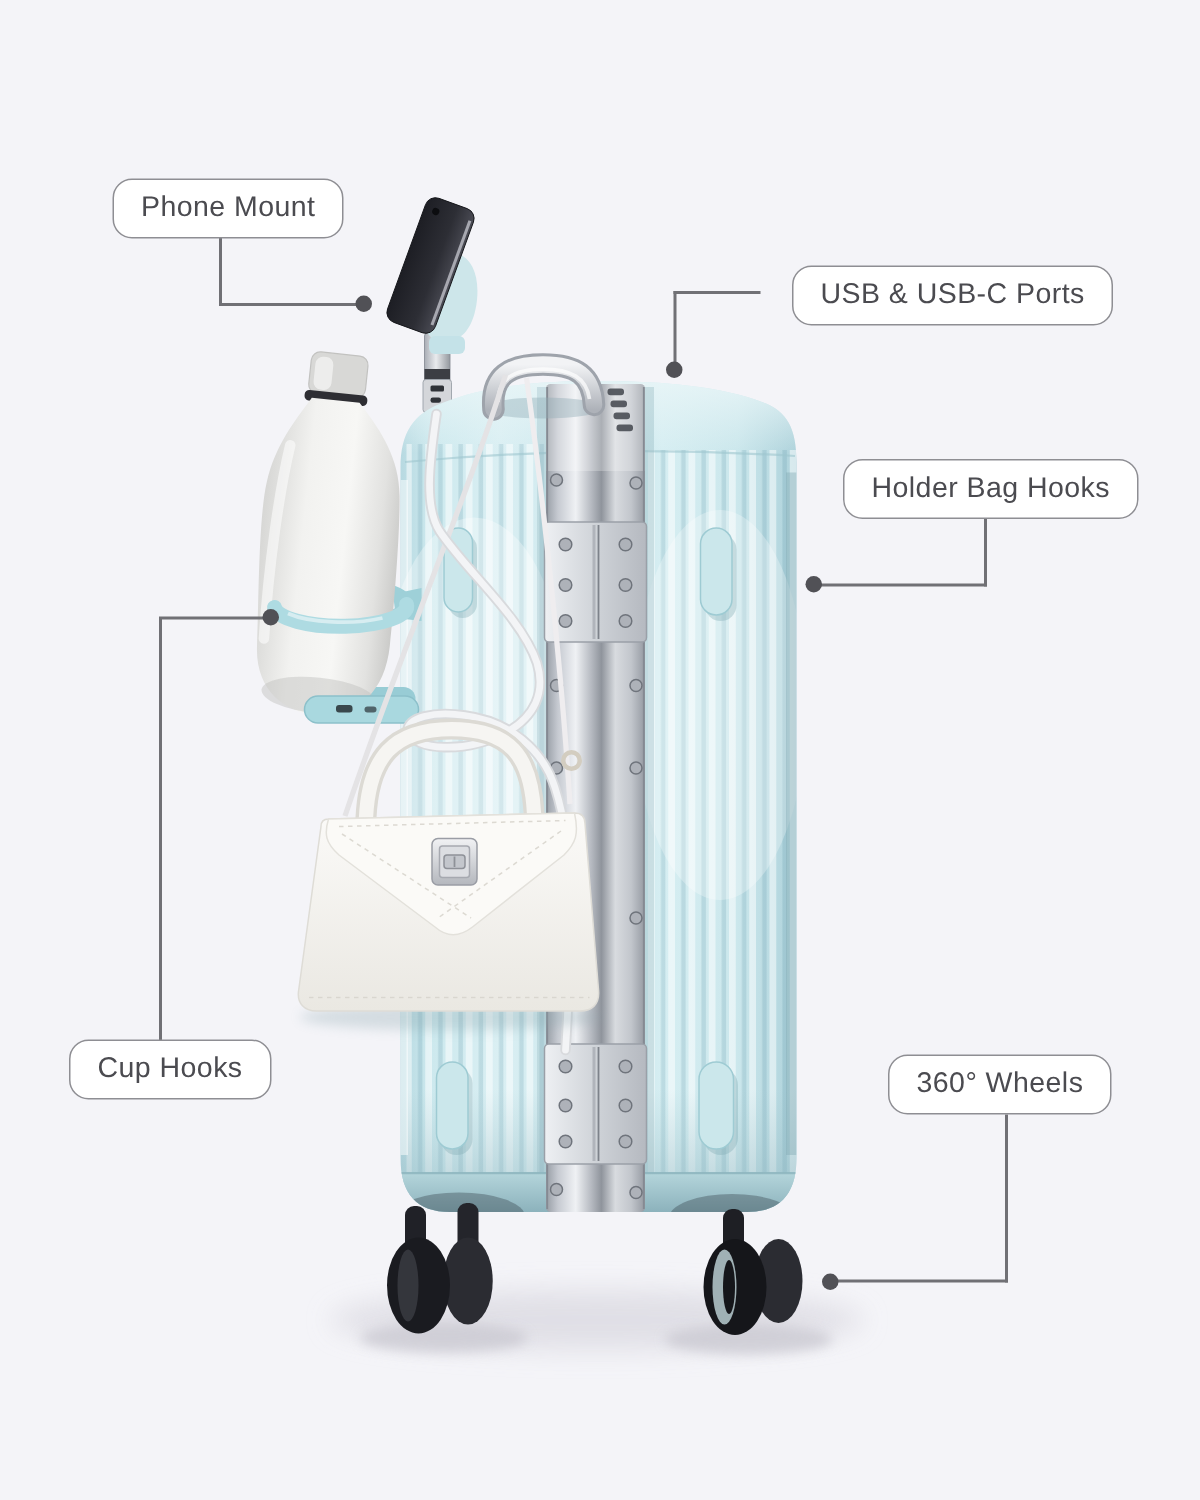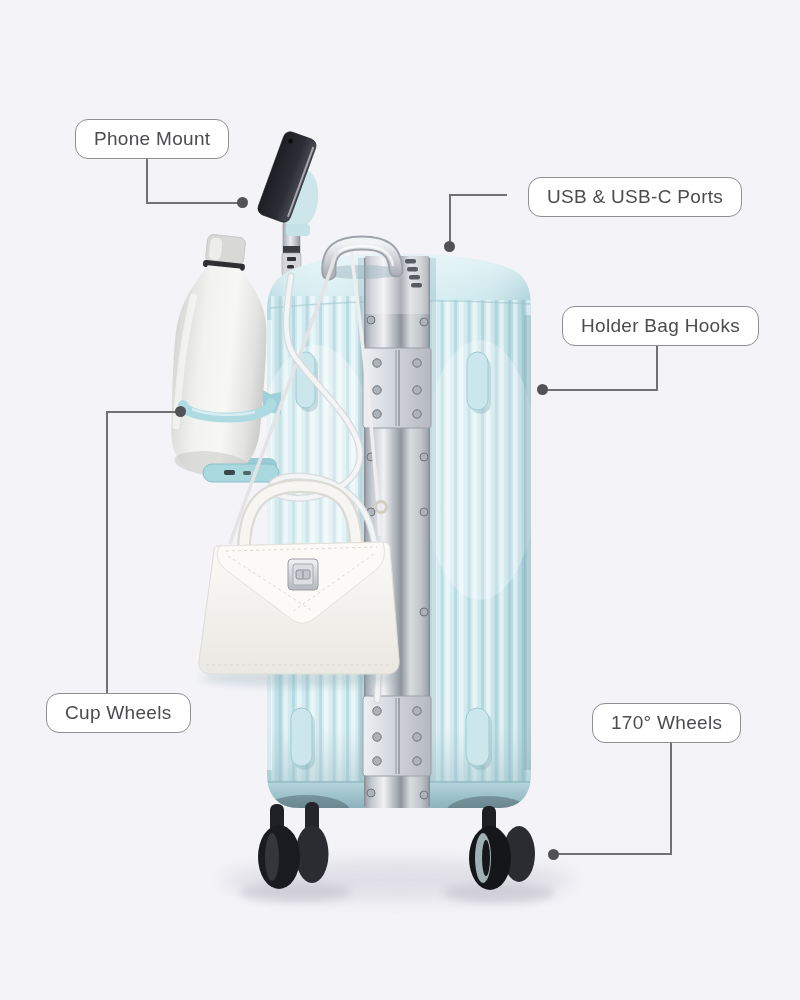--- a/index.html
+++ b/index.html
@@ -346,22 +346,22 @@
   <div class="callout co-usb">USB &amp; USB-C Ports</div>
   <div class="line h ln-usb-h"></div>
   <div class="line v ln-usb-v"></div>
   <div class="dot dt-usb"></div>
 
   <div class="callout co-hooks">Holder Bag Hooks</div>
   <div class="line v ln-hooks-v"></div>
   <div class="line h ln-hooks-h"></div>
   <div class="dot dt-hooks"></div>
 
-  <div class="callout co-cup">Cup Wheels</div>
+  <div class="callout co-cup">Cup Hooks</div>
   <div class="line v ln-cup-v"></div>
   <div class="line h ln-cup-h"></div>
   <div class="dot dt-cup"></div>
 
-  <div class="callout co-wheels">170° Wheels</div>
+  <div class="callout co-wheels">360° Wheels</div>
   <div class="line v ln-wheels-v"></div>
   <div class="line h ln-wheels-h"></div>
   <div class="dot dt-wheels"></div>
 </div>
 
 </body></html>

